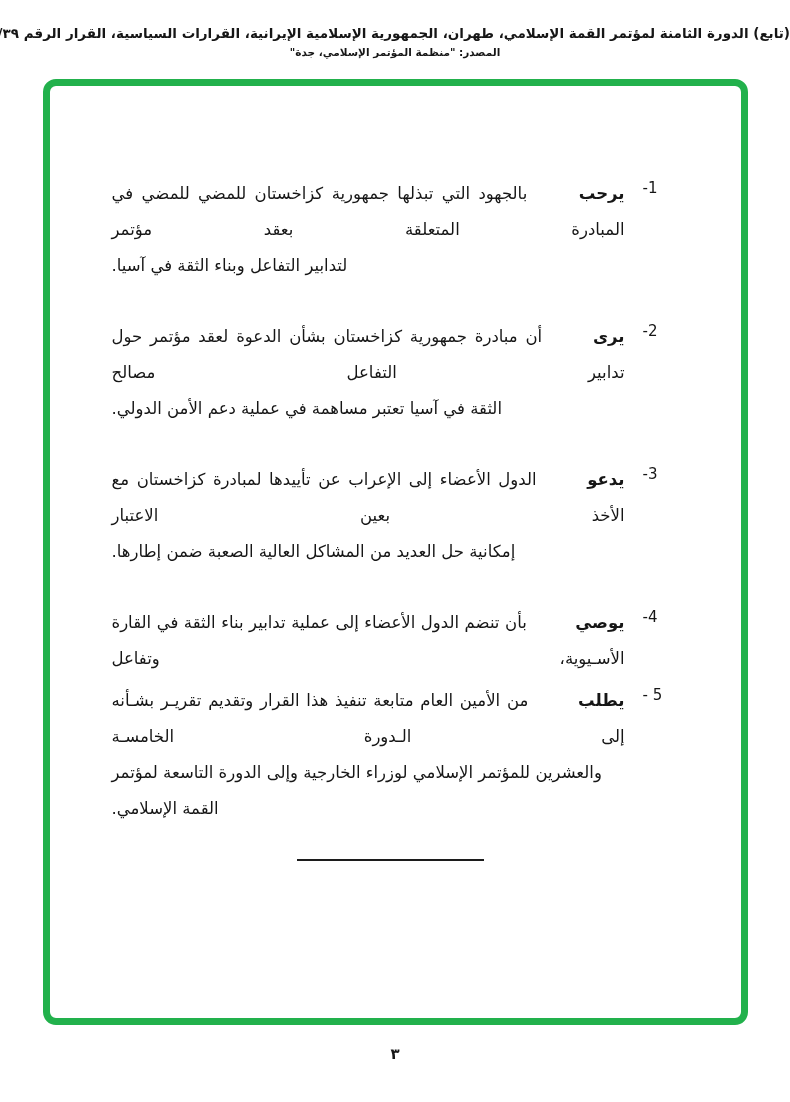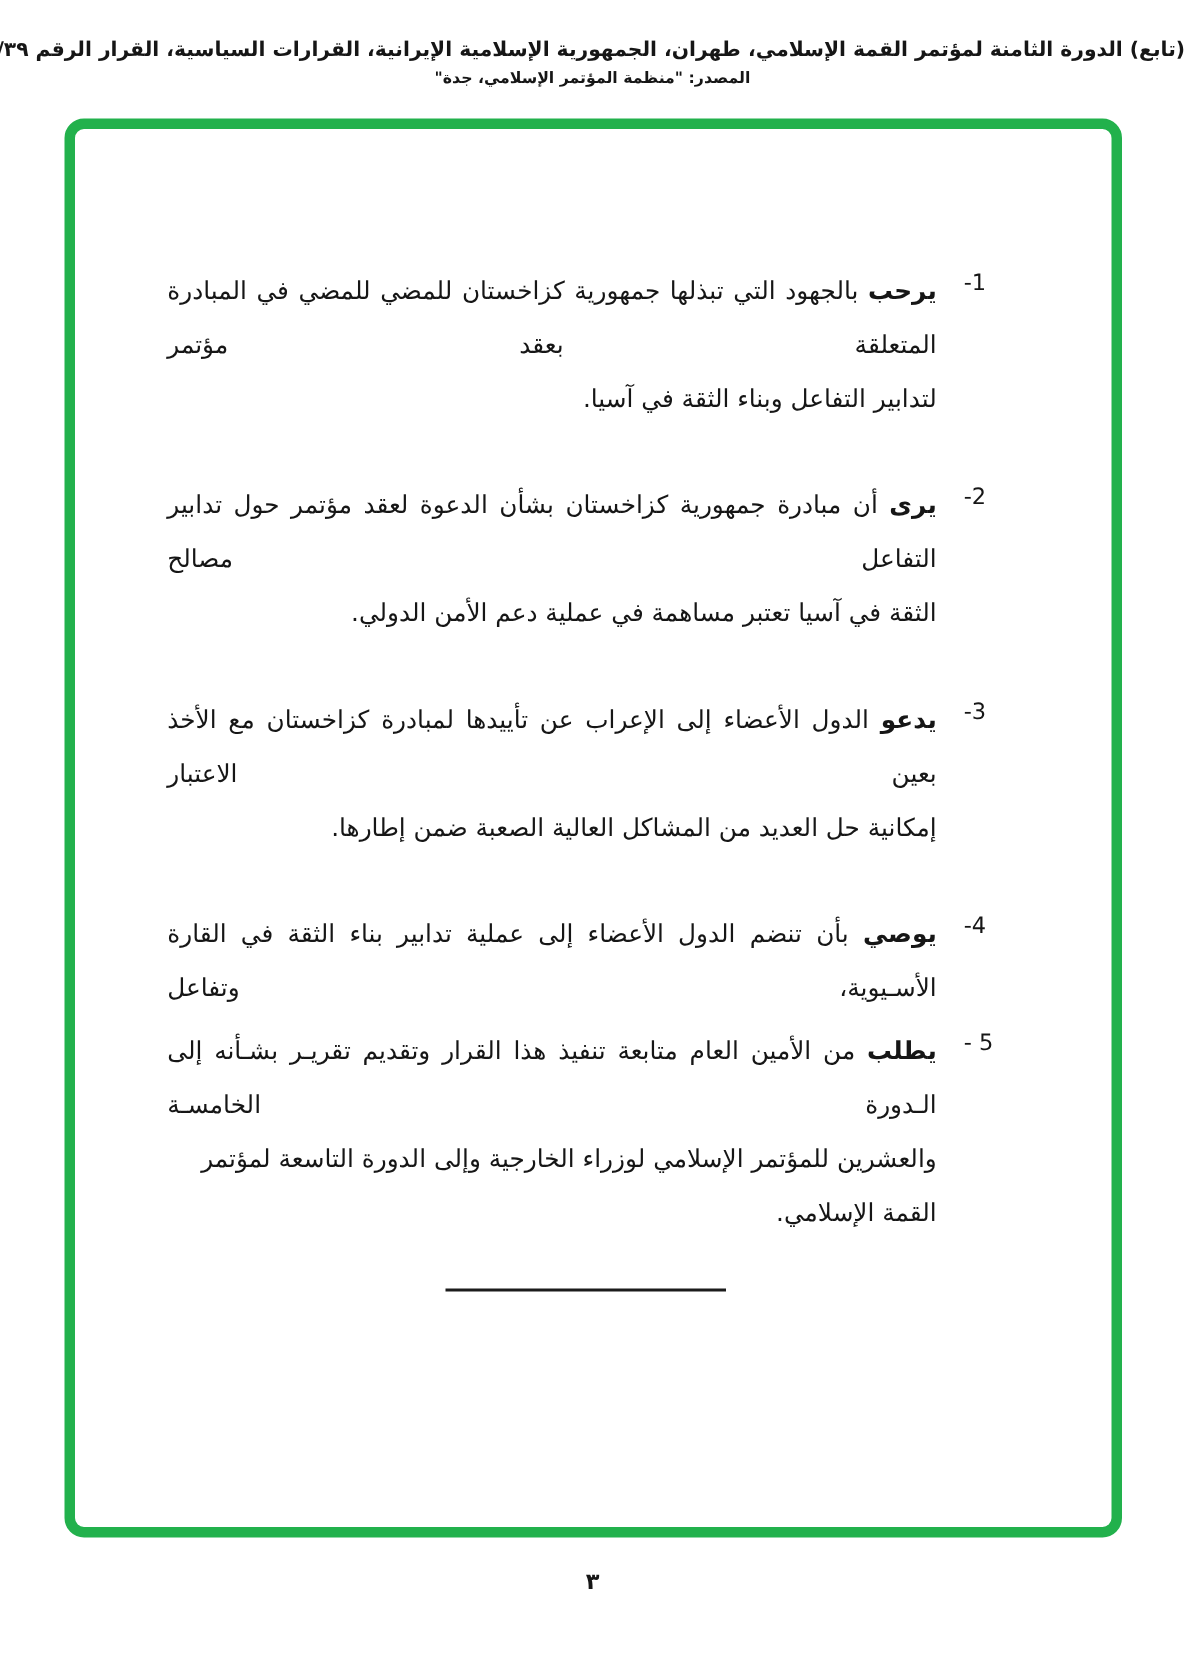--- a/index.html
+++ b/index.html
@@ -67,24 +67,25 @@
     flex: 1 1 auto;
     font-size: 16.5px;
     line-height: 36px;
     margin-right: 18px;
   }
   .line1 {
     text-align: justify;
     text-align-last: justify;
   }
   .line2 {
-    text-align: right;
+    text-align: left;
   }
   .lead {
     font-weight: bold;
+    margin-left: 43px;
   }
   .divider {
     width: 187px;
     height: 0;
     border-top: 2px solid #1c1c1c;
     margin: 32px auto 0 auto;
   }
   
   .pagenum {
     text-align: center;

